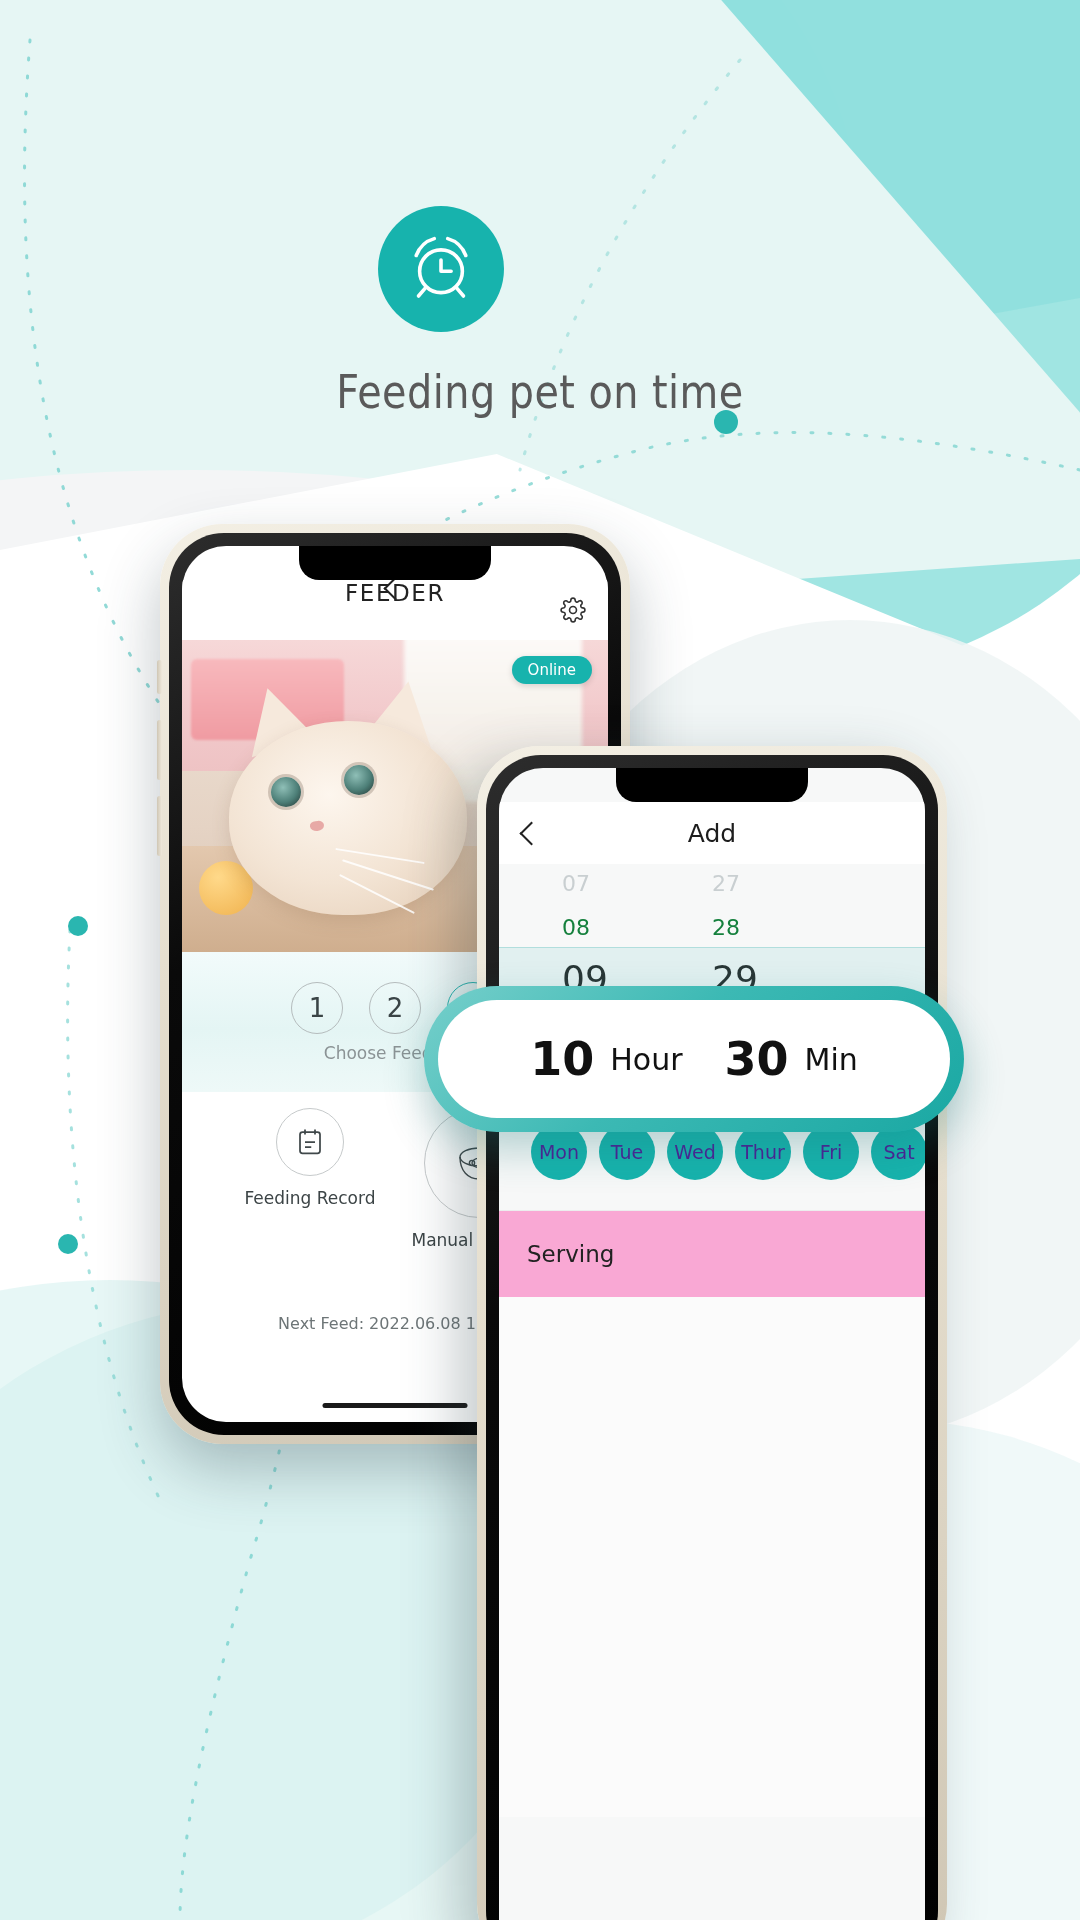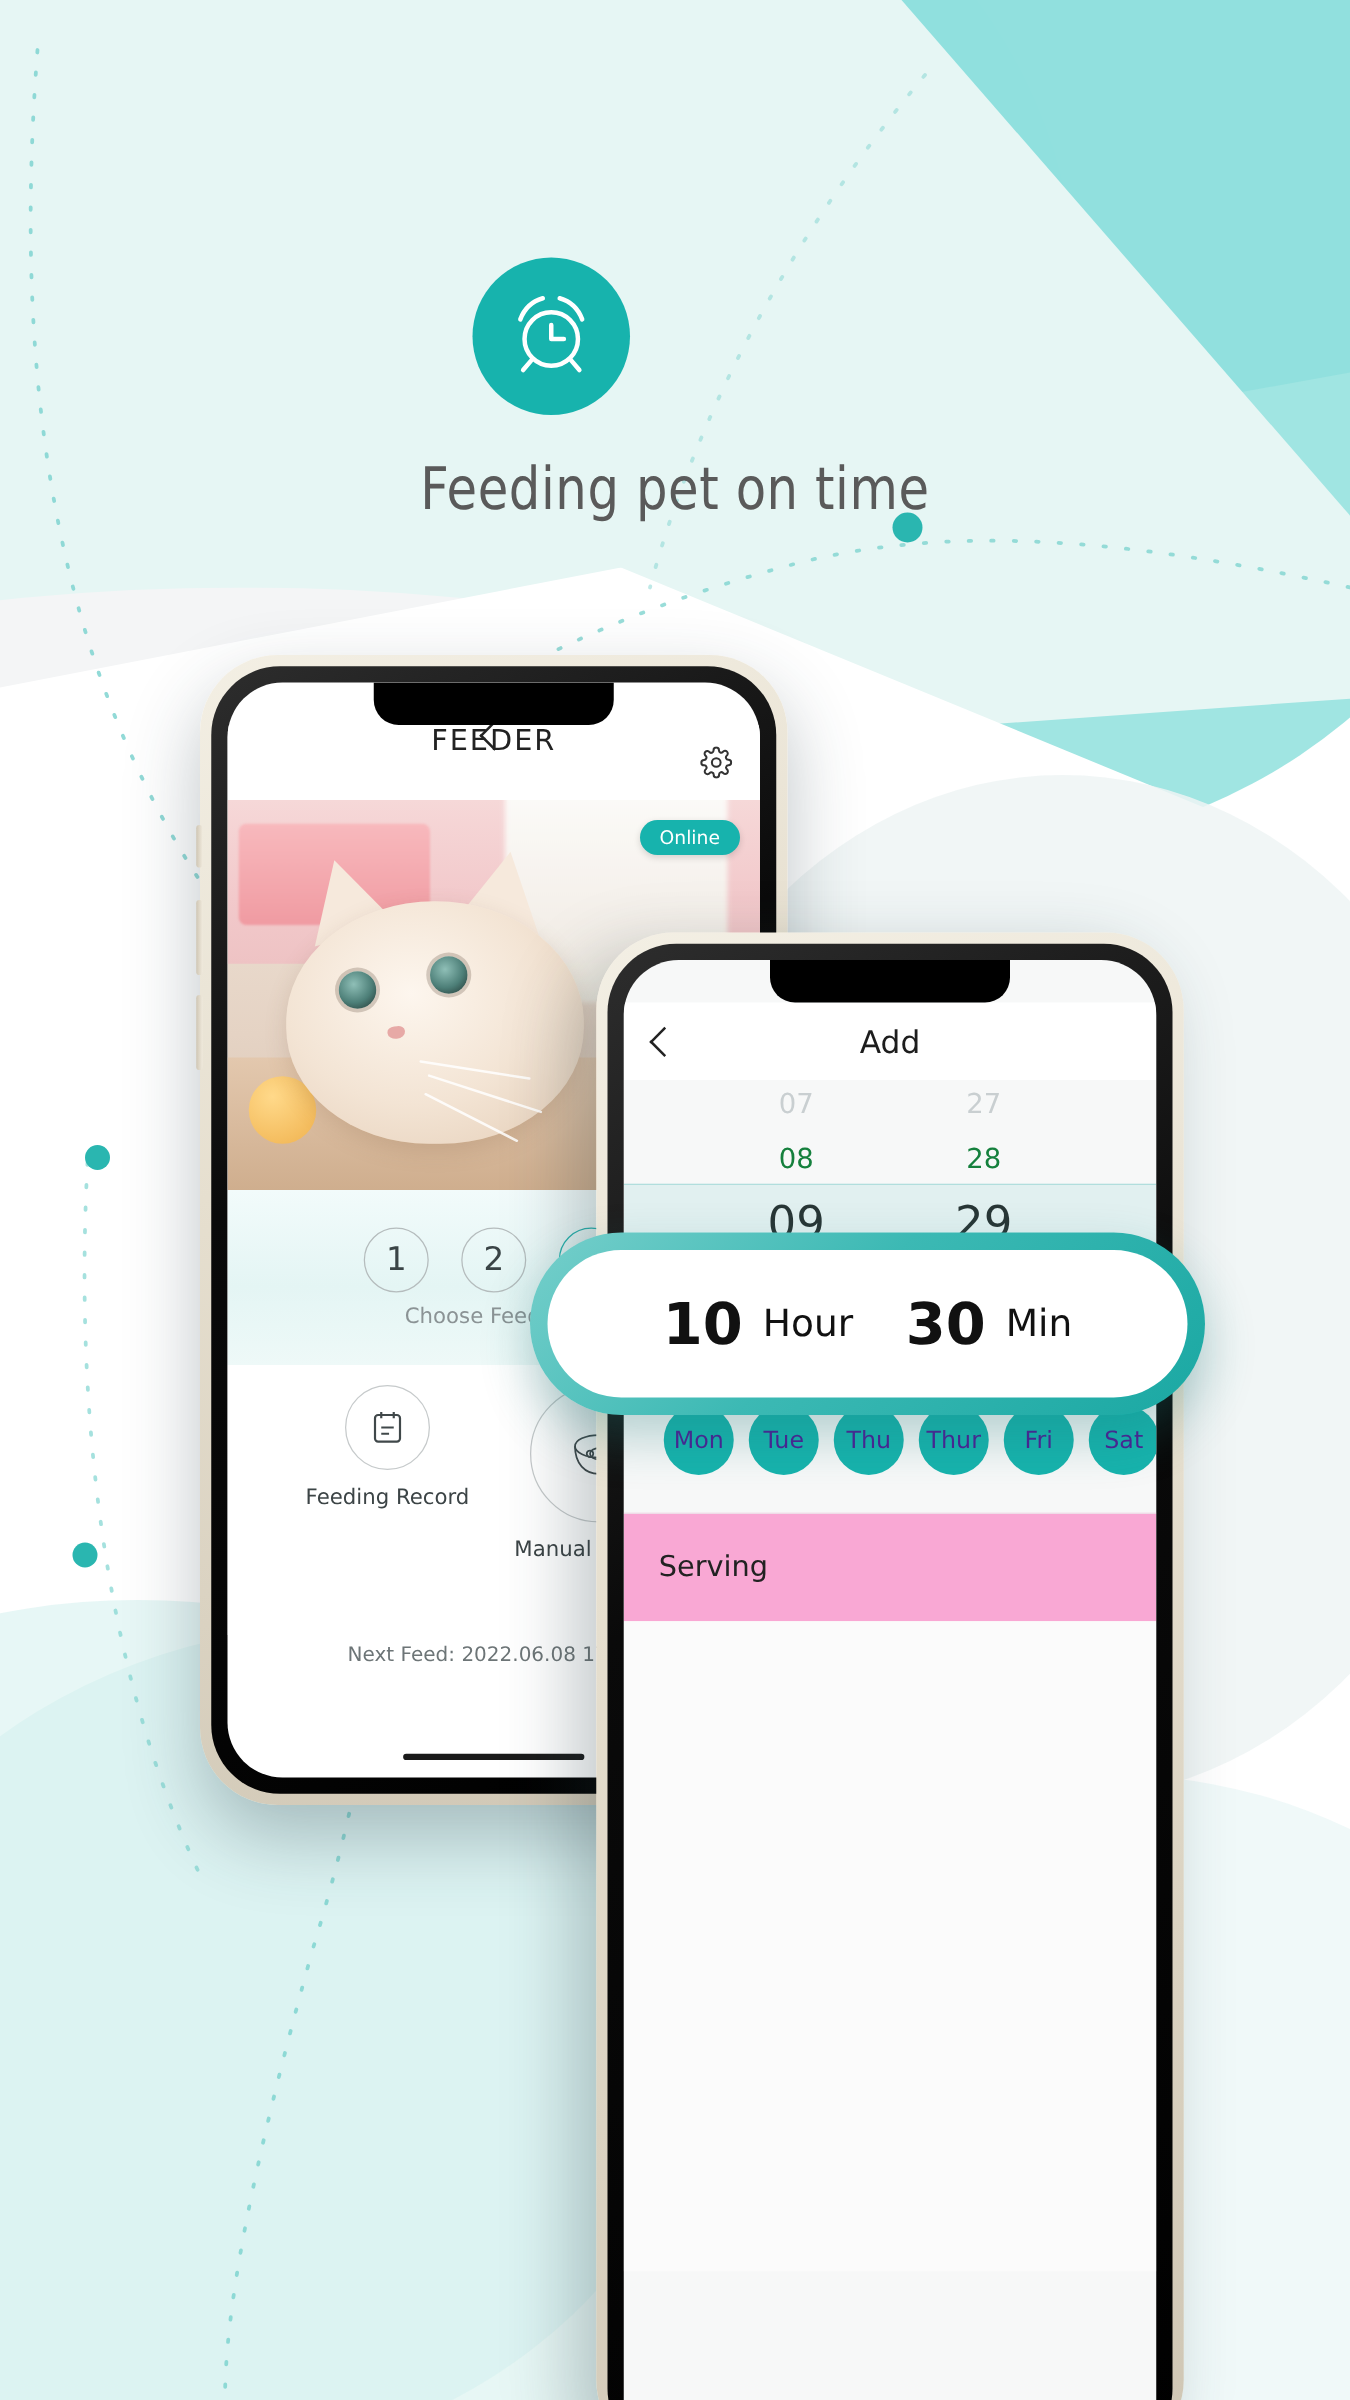--- a/index.html
+++ b/index.html
@@ -227,21 +227,21 @@
     position:relative;height:62px;background:#fff;margin-top:34px;
     display:flex;align-items:center;padding:0 24px;
   }
   .nav2 .title{position:absolute;left:0;right:0;text-align:center;
     font-size:25px;color:#1d1d1d;}
 
   .picker{
     position:relative;height:230px;background:#f7f8f8;overflow:hidden;
     display:flex;align-items:center;justify-content:center;
   }
-  .pcol{width:150px;text-align:center;}
+  .pcol{width:150px;text-align:left;}
   .pitem{font-size:26px;color:#b6bcbe;line-height:1;padding:11px 0;}
   .pitem.n1{font-size:22px;color:#c9cfd1;}
   .pitem.n2{font-size:22px;color:#15803d;}
   .pitem.sel{font-size:36px;color:#1b1b1b;}
   .pband{
     position:absolute;left:0;right:0;top:50%;transform:translateY(-50%);
     height:62px;background:rgba(110,200,198,.16);
     border-top:1px solid rgba(120,200,198,.45);
     border-bottom:1px solid rgba(120,200,198,.45);
     pointer-events:none;
@@ -422,21 +422,21 @@
         <div class="pitem n2">28</div>
         <div class="pitem sel">29</div>
         <div class="pitem n2">31</div>
         <div class="pitem n1">32</div>
       </div>
     </div>
 
     <div class="days">
       <div class="day">Mon</div>
       <div class="day">Tue</div>
-      <div class="day">Thu</div>
+      <div class="day">Wed</div>
       <div class="day">Thur</div>
       <div class="day">Fri</div>
       <div class="day">Sat</div>
     </div>
 
     <div class="serving-row">
       <span>Serving</span>
     </div>
 
     <div class="p2-rest"></div>

